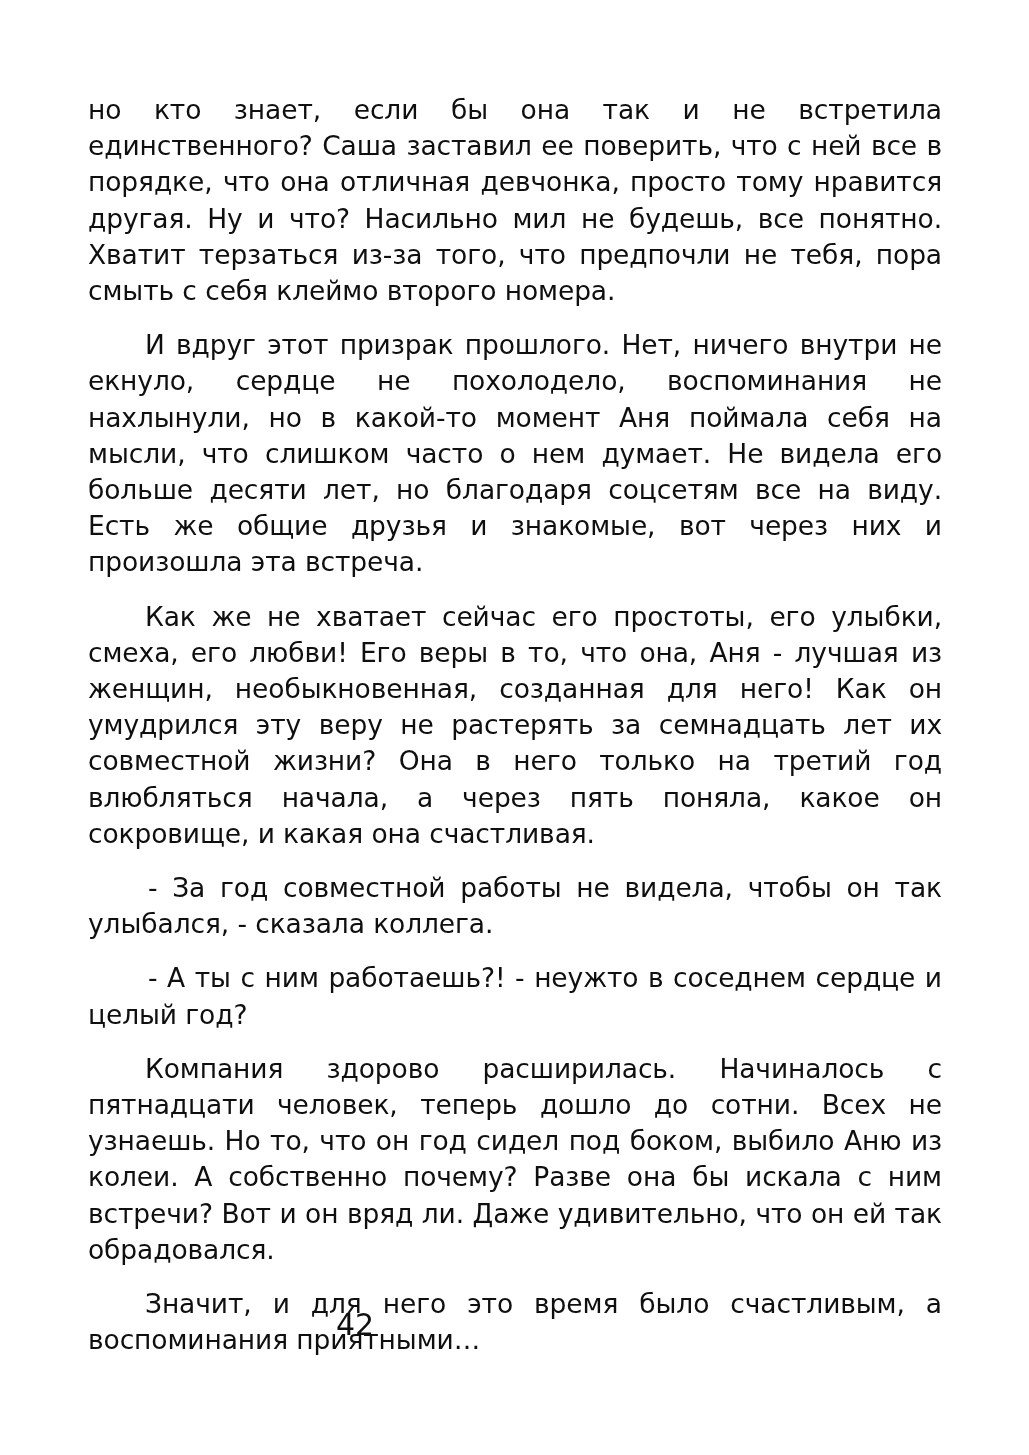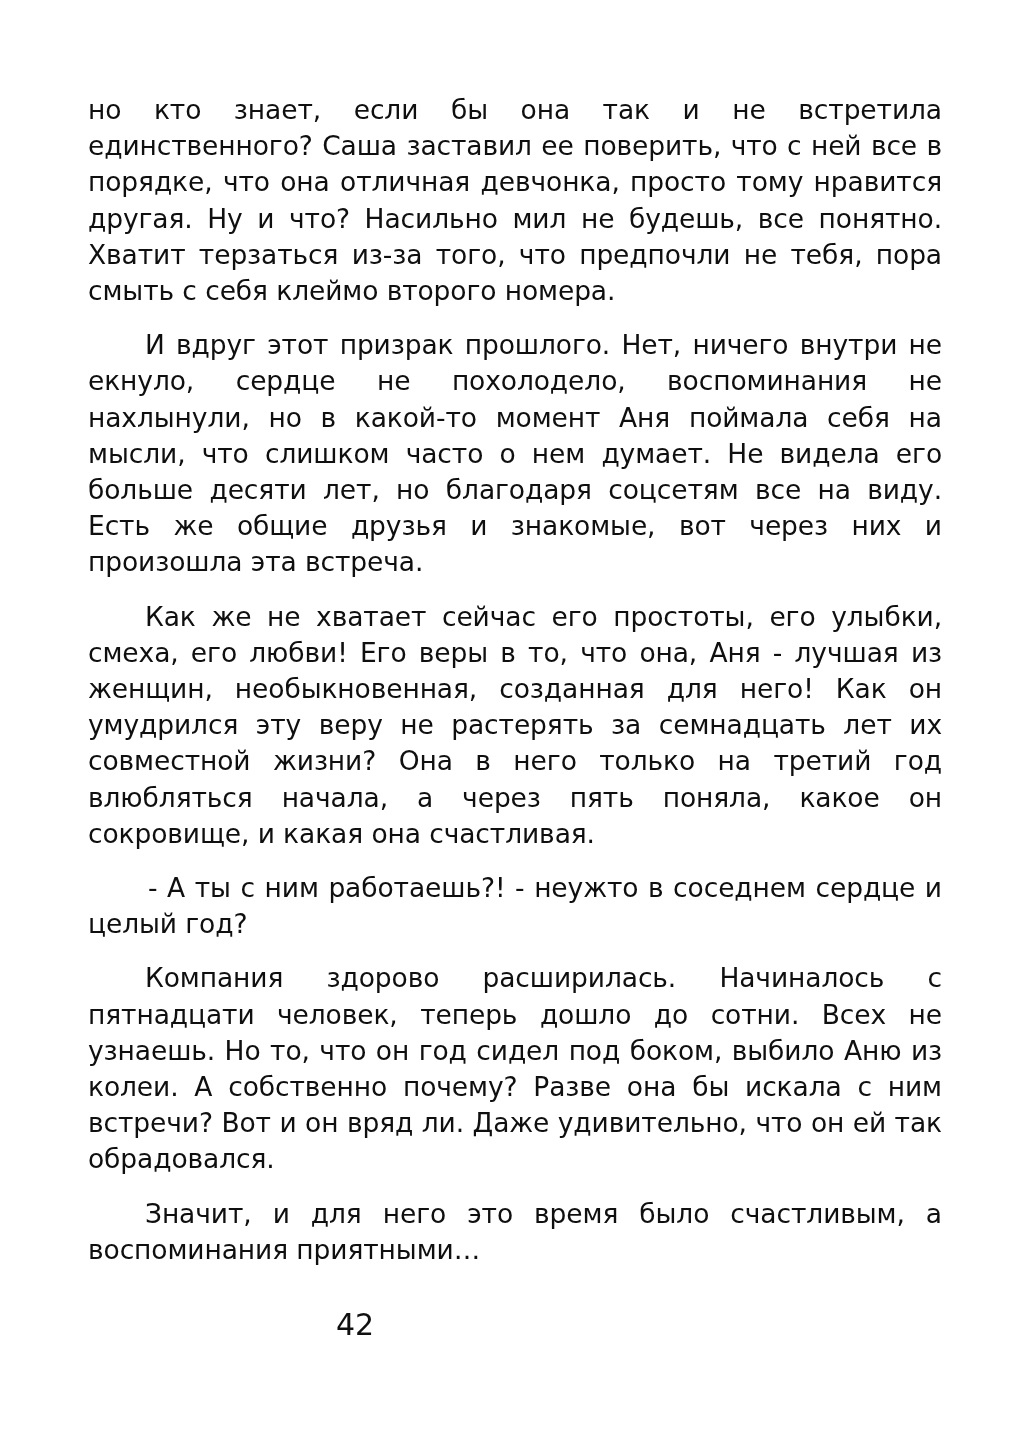--- a/index.html
+++ b/index.html
@@ -65,20 +65,21 @@
 <div class="page">
 
   <div class="text-column">
 
     <p class="paragraph no-indent">но кто знает, если бы она так и не встретила единственного? Саша заставил ее поверить, что с ней все в порядке, что она отличная девчонка, просто тому нравится другая. Ну и что? Насильно мил не будешь, все понятно. Хватит терзаться из-за того, что предпочли не тебя, пора смыть с себя клеймо второго номера.</p>
 
     <p class="paragraph">И вдруг этот призрак прошлого. Нет, ничего внутри не екнуло, сердце не похолодело, воспоминания не нахлынули, но в какой-то момент Аня поймала себя на мысли, что слишком часто о нем думает. Не видела его больше десяти лет, но благодаря соцсетям все на виду. Есть же общие друзья и знакомые, вот через них и произошла эта встреча.</p>
 
     <p class="paragraph">Как же не хватает сейчас его простоты, его улыбки, смеха, его любви! Его веры в то, что она, Аня - лучшая из женщин, необыкновенная, созданная для него! Как он умудрился эту веру не растерять за семнадцать лет их совместной жизни? Она в него только на третий год влюбляться начала, а через пять поняла, какое он сокровище, и какая она счастливая.</p>
 
+    <p class="paragraph dialogue">- За год совместной работы не видела, чтобы он так улыбался, - сказала коллега.</p>
 
     <p class="paragraph dialogue">- А ты с ним работаешь?! - неужто в соседнем сердце и целый год?</p>
 
     <p class="paragraph">Компания здорово расширилась. Начиналось с пятнадцати человек, теперь дошло до сотни. Всех не узнаешь. Но то, что он год сидел под боком, выбило Аню из колеи. А собственно почему? Разве она бы искала с ним встречи? Вот и он вряд ли. Даже удивительно, что он ей так обрадовался.</p>
 
     <p class="paragraph">Значит, и для него это время было счастливым, а воспоминания приятными…</p>
 
   </div>
 
   <div class="page-number">42</div>

